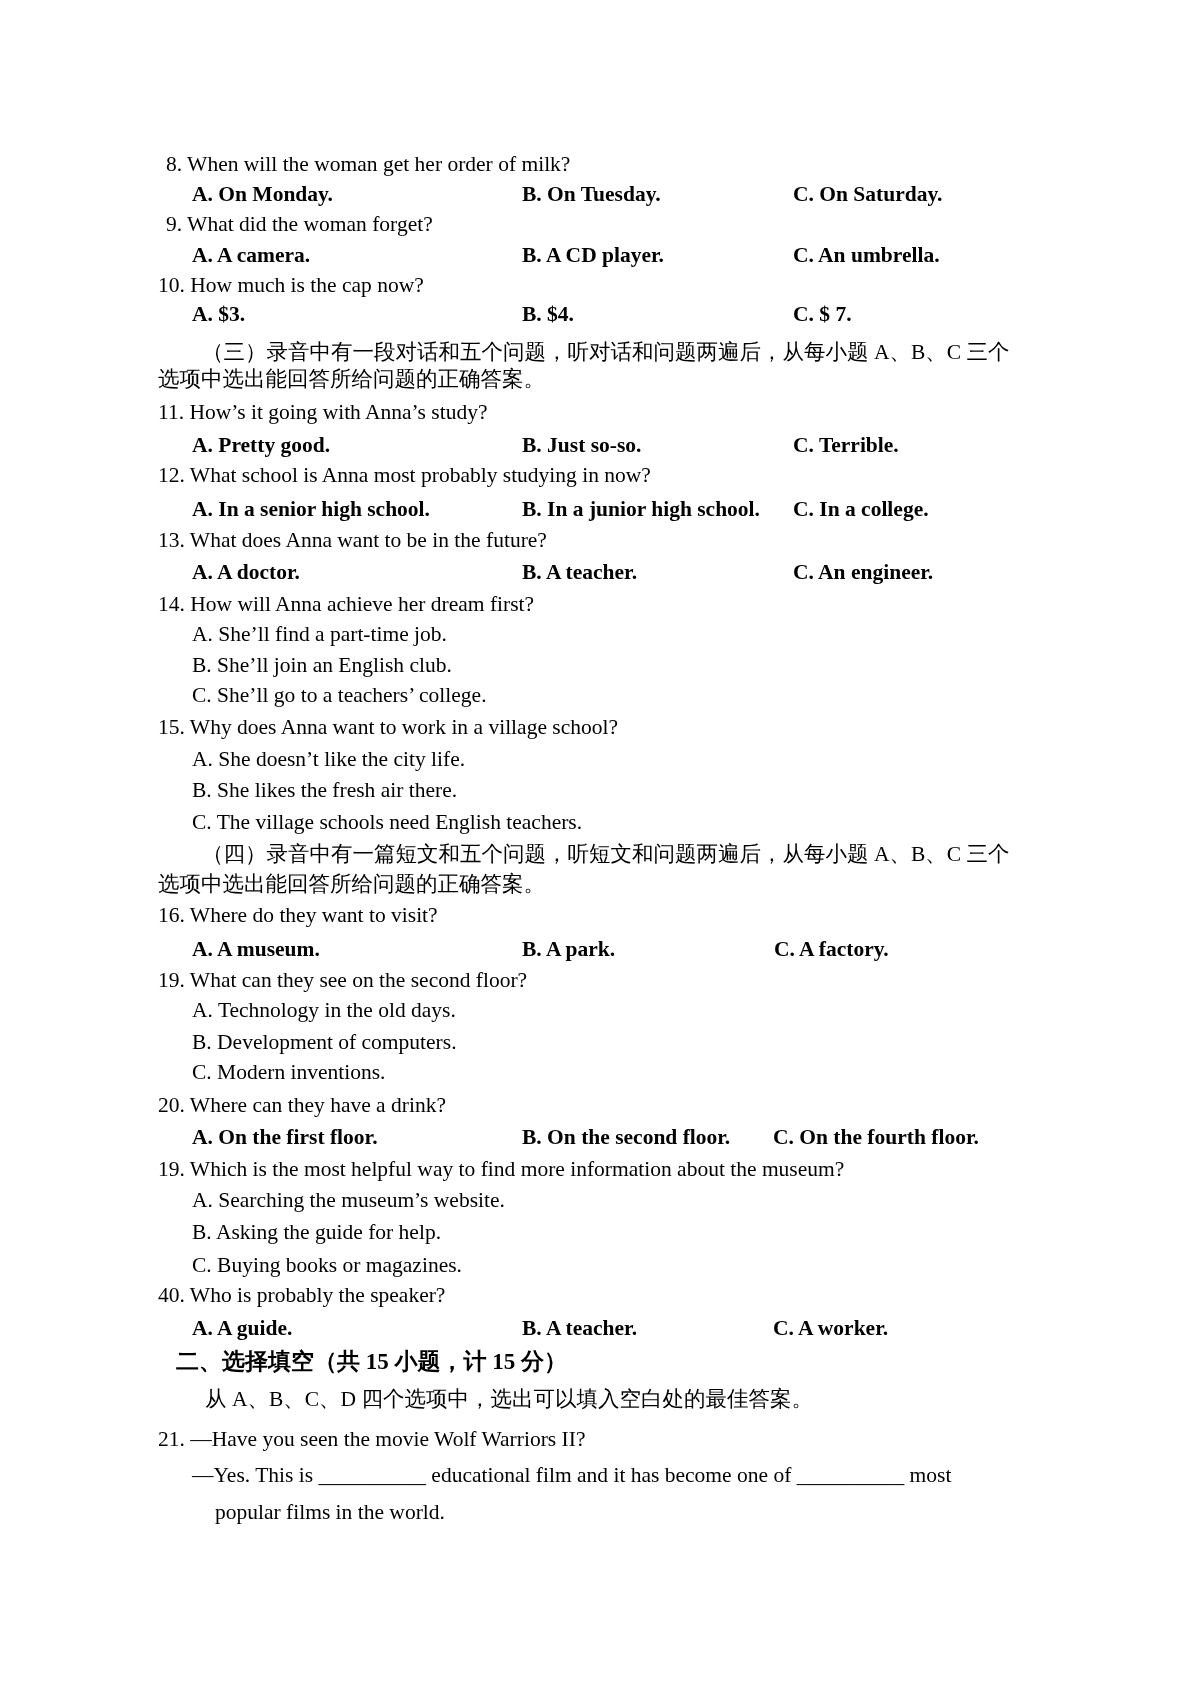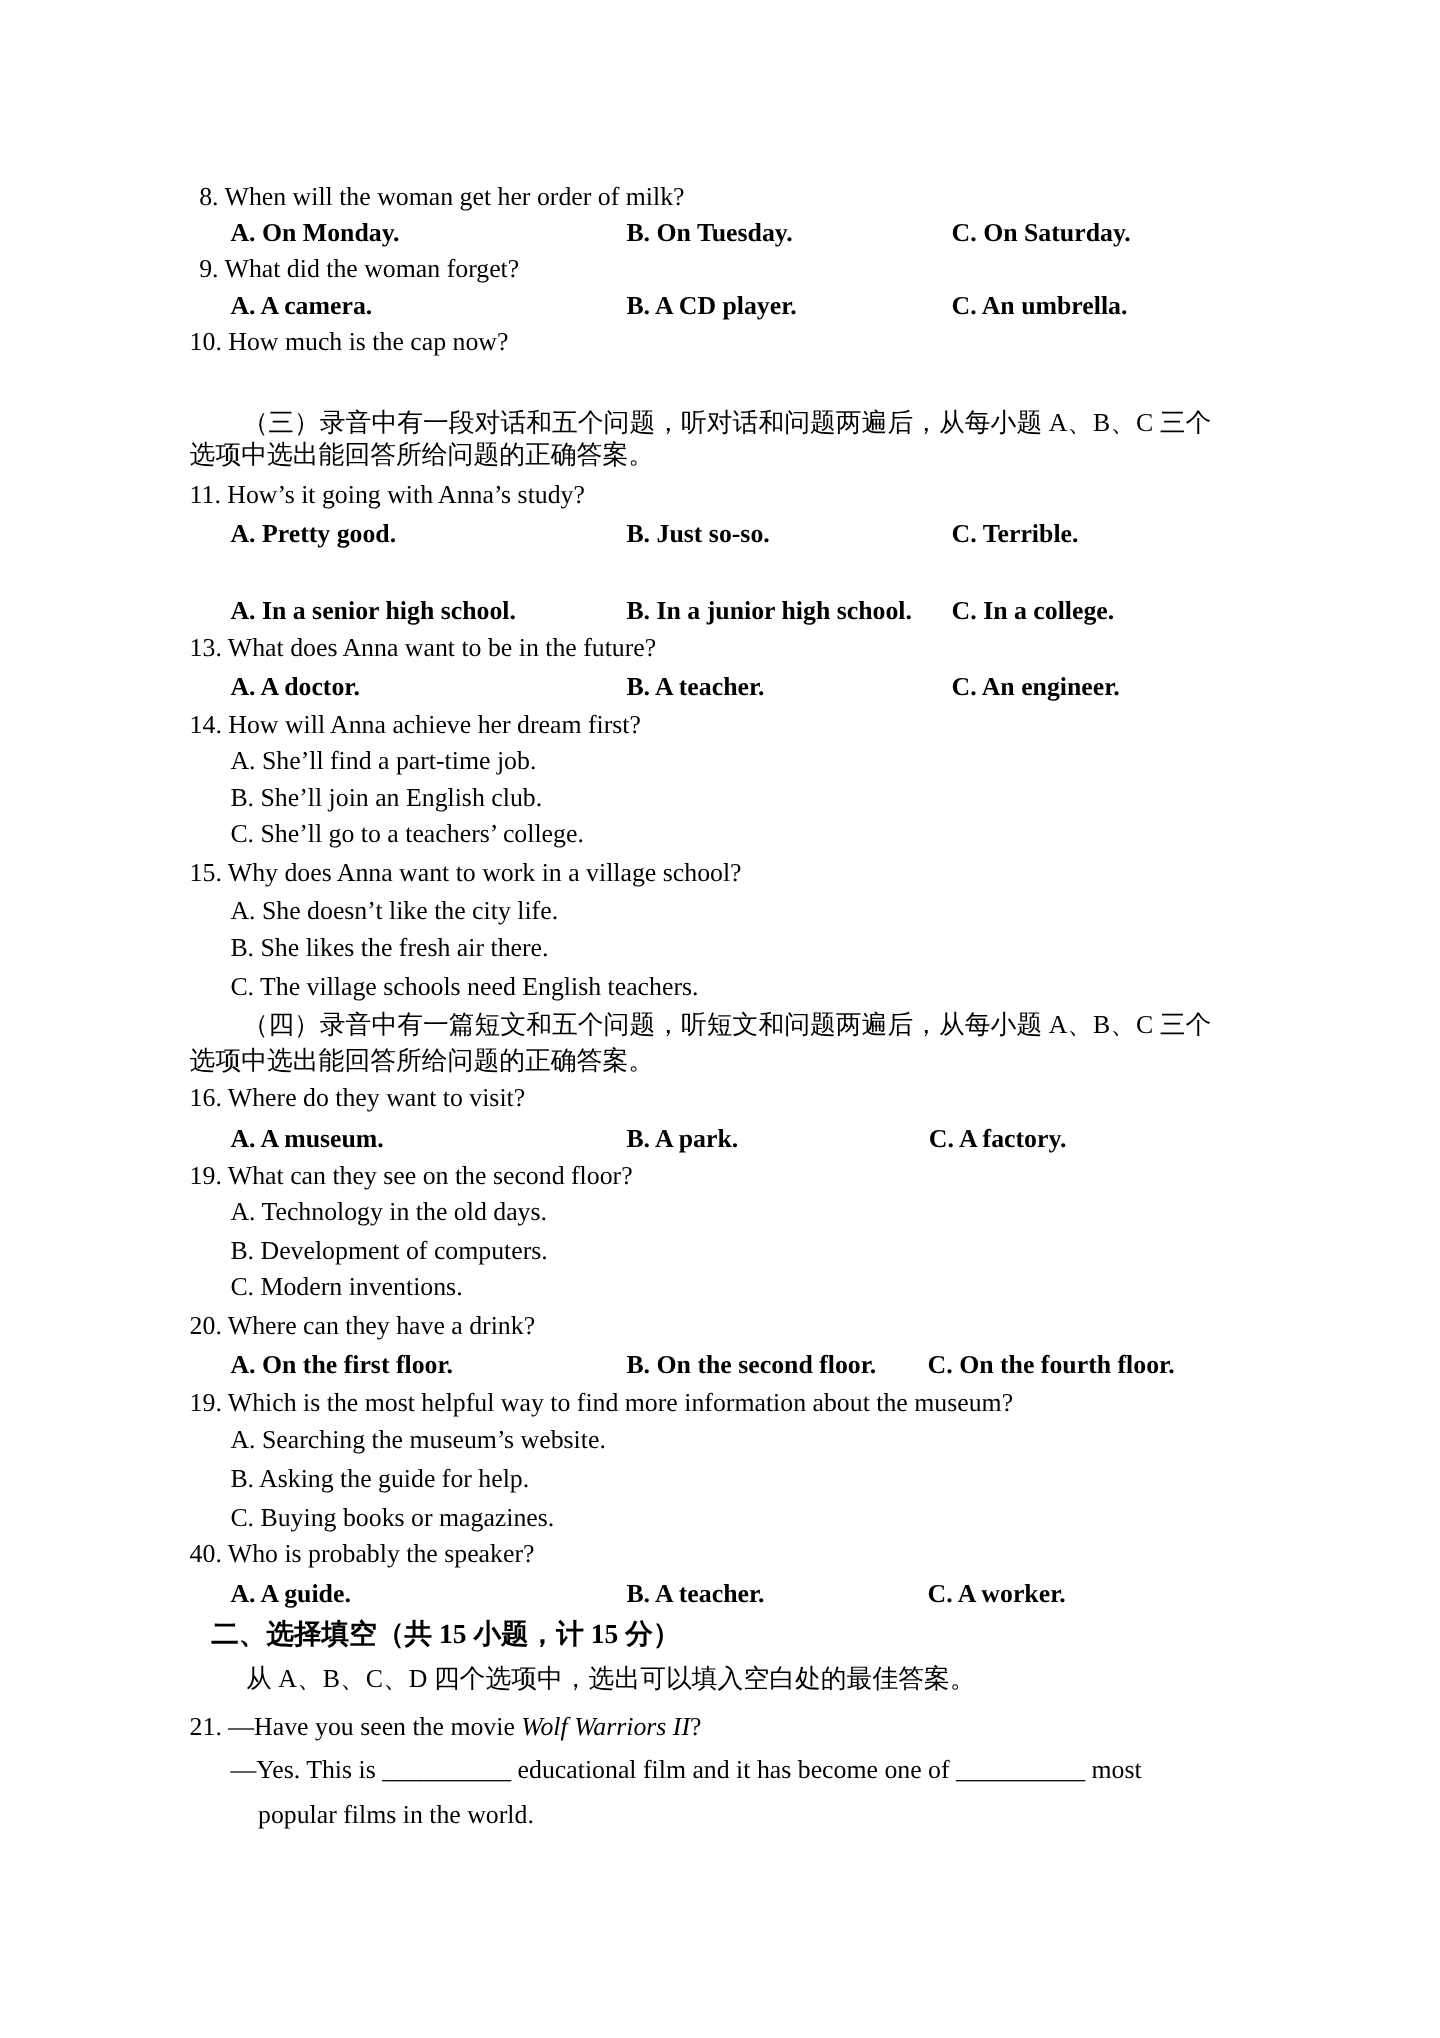--- a/index.html
+++ b/index.html
@@ -27,21 +27,21 @@
     position: absolute;
     white-space: nowrap;
     line-height: 26px;
     font-weight: bold;
   }
   .bold {
     font-weight: bold;
     font-size: 23px;
     line-height: 30px;
   }
-  .italic { font-style: italic; }
+  .italic { }
 </style>
 </head>
 <body>
 
 <div class="page">
 
   <div class="line" style="top:151px;left:166px">8. When will the woman get her order of milk?</div>
   <div class="row" style="top:181px">
     <span class="opt" style="left:192px">A. On Monday.</span>
     <span class="opt" style="left:522px">B. On Tuesday.</span>
@@ -49,31 +49,37 @@
   </div>
 
   <div class="line" style="top:211px;left:166px">9. What did the woman forget?</div>
   <div class="row" style="top:242px">
     <span class="opt" style="left:192px">A. A camera.</span>
     <span class="opt" style="left:522px">B. A CD player.</span>
     <span class="opt" style="left:793px">C. An umbrella.</span>
   </div>
 
   <div class="line" style="top:272px;left:158px">10. How much is the cap now?</div>
+  <div class="row" style="top:301px">
+    <span class="opt" style="left:192px">A. $3.</span>
+    <span class="opt" style="left:522px">B. $4.</span>
+    <span class="opt" style="left:793px">C. $ 7.</span>
+  </div>
 
   <div class="line" style="top:339px;left:202px">（三）录音中有一段对话和五个问题，听对话和问题两遍后，从每小题 A、B、C 三个</div>
   <div class="line" style="top:366px;left:158px">选项中选出能回答所给问题的正确答案。</div>
 
   <div class="line" style="top:399px;left:158px">11. How’s it going with Anna’s study?</div>
   <div class="row" style="top:432px">
     <span class="opt" style="left:192px">A. Pretty good.</span>
     <span class="opt" style="left:522px">B. Just so-so.</span>
     <span class="opt" style="left:793px">C. Terrible.</span>
   </div>
 
+  <div class="line" style="top:462px;left:158px">12. What school is Anna most probably studying in now?</div>
   <div class="row" style="top:496px">
     <span class="opt" style="left:192px">A. In a senior high school.</span>
     <span class="opt" style="left:522px">B. In a junior high school.</span>
     <span class="opt" style="left:793px">C. In a college.</span>
   </div>
 
   <div class="line" style="top:527px;left:158px">13. What does Anna want to be in the future?</div>
   <div class="row" style="top:559px">
     <span class="opt" style="left:192px">A. A doctor.</span>
     <span class="opt" style="left:522px">B. A teacher.</span>

